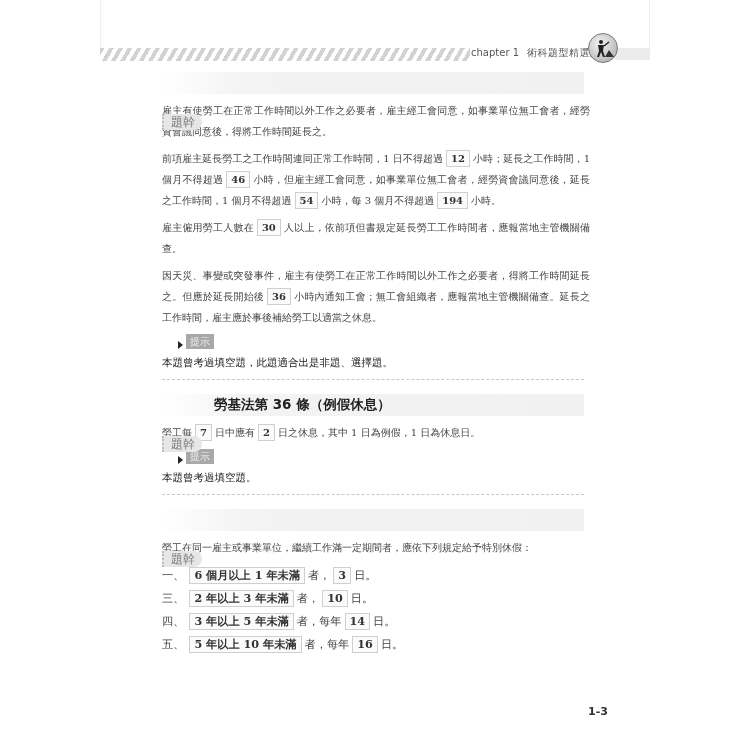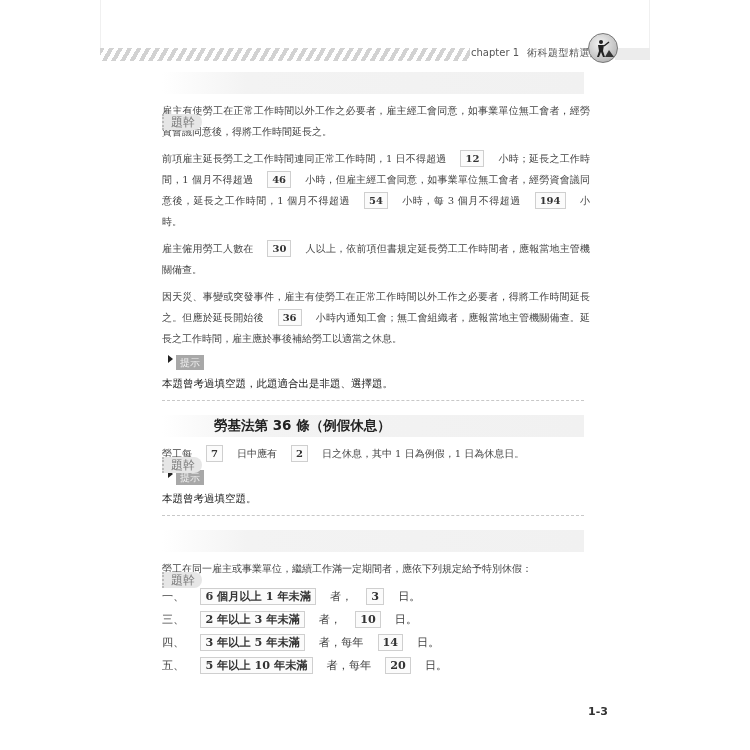--- a/index.html
+++ b/index.html
@@ -22,23 +22,23 @@
   .content { position: absolute; left: 62px; top: 72px; width: 428px; }
   .section-head { position: relative; height: 22px; margin-bottom: 6px; }
   .section-head .bg { position: absolute; left: 0; top: 0; width: 422px; height: 22px;
          background: linear-gradient(to right, #ffffff 0%, #f3f3f3 20%, #f1f1f1 100%); }
   .tag { position: absolute; left: 0; top: 3px; height: 16px; width: 40px; border-radius: 0 8px 8px 0;
          background: #e6e6e6; border-left: 2px dotted #bbb; font-size: 12px; color: #777;
          text-align: center; line-height: 16px; box-sizing: border-box; margin-top: 39px; }
   .section-title { position: absolute; left: 52px; top: 2px; font-size: 13.5px; font-weight: bold; color: #222; }
   p.para { margin: 0 0 6px 0; font-size: 10px; line-height: 21px; color: #444;
          font-family: "DejaVu Serif", "Liberation Serif", serif; text-align: justify; }
-  .box { display: inline-block; border: 1px solid #cfcfcf; background: #fbfbfb; padding: 0 4px; margin: 0 14px;
+  .box { display: inline-block; border: 1px solid #cfcfcf; background: #fbfbfb; padding: 0 4px; margin: 0 3px;
          line-height: 15px; font-weight: bold; color: #333; }
-  .hint { display: flex; align-items: flex-start; margin: 2px 0 4px 6px; }
+  .hint { display: flex; align-items: flex-end; margin: 2px 0 4px 16px; }
   .hint .tri { width: 0; height: 0; border-top: 4px solid transparent; border-bottom: 4px solid transparent;
          border-left: 5px solid #222; margin-right: 3px; }
   .hint .lbl { background: #a8a8a8; color: #eee; font-size: 10px; padding: 1px 4px; line-height: 13px; }
   .hint-text { font-size: 10.5px; color: #222; margin: 0 0 6px 0; line-height: 18px; }
   .divider { border-top: 1px dashed #c8c8c8; width: 422px; margin: 8px 0 14px 0; }
   .list-item { font-size: 11.2px; line-height: 23px; color: #444; font-family: "DejaVu Serif", "Liberation Serif", serif; }
   .list-item .num { margin-right: 2px; }
   .page-number { position: absolute; left: 488px; top: 705px; font-size: 11px; font-weight: bold; color: #333; }
 </style>
 </head>
@@ -88,17 +88,17 @@
       <p class="hint-text">本題曾考過填空題。</p>
       <div class="divider"></div>
       <div class="section-head">
         <div class="bg"></div>
         <div class="tag">題幹</div>
       </div>
       <p class="para">勞工在同一雇主或事業單位，繼續工作滿一定期間者，應依下列規定給予特別休假：</p>
       <div class="list-item"><span class="num">一、</span><span class="box">6 個月以上 1 年未滿</span><span>者，</span><span class="box">3</span><span>日。</span></div>
       <div class="list-item"><span class="num">三、</span><span class="box">2 年以上 3 年未滿</span><span>者，</span><span class="box">10</span><span>日。</span></div>
       <div class="list-item"><span class="num">四、</span><span class="box">3 年以上 5 年未滿</span><span>者，每年</span><span class="box">14</span><span>日。</span></div>
-      <div class="list-item"><span class="num">五、</span><span class="box">5 年以上 10 年未滿</span><span>者，每年</span><span class="box">20</span><span>日。</span></div>
+      <div class="list-item"><span class="num">五、</span><span class="box">5 年以上 10 年未滿</span><span>者，每年</span><span class="box">16</span><span>日。</span></div>
     </div>
 
   <div class="page-number">1-3</div>
 </div>
 
 </body></html>

